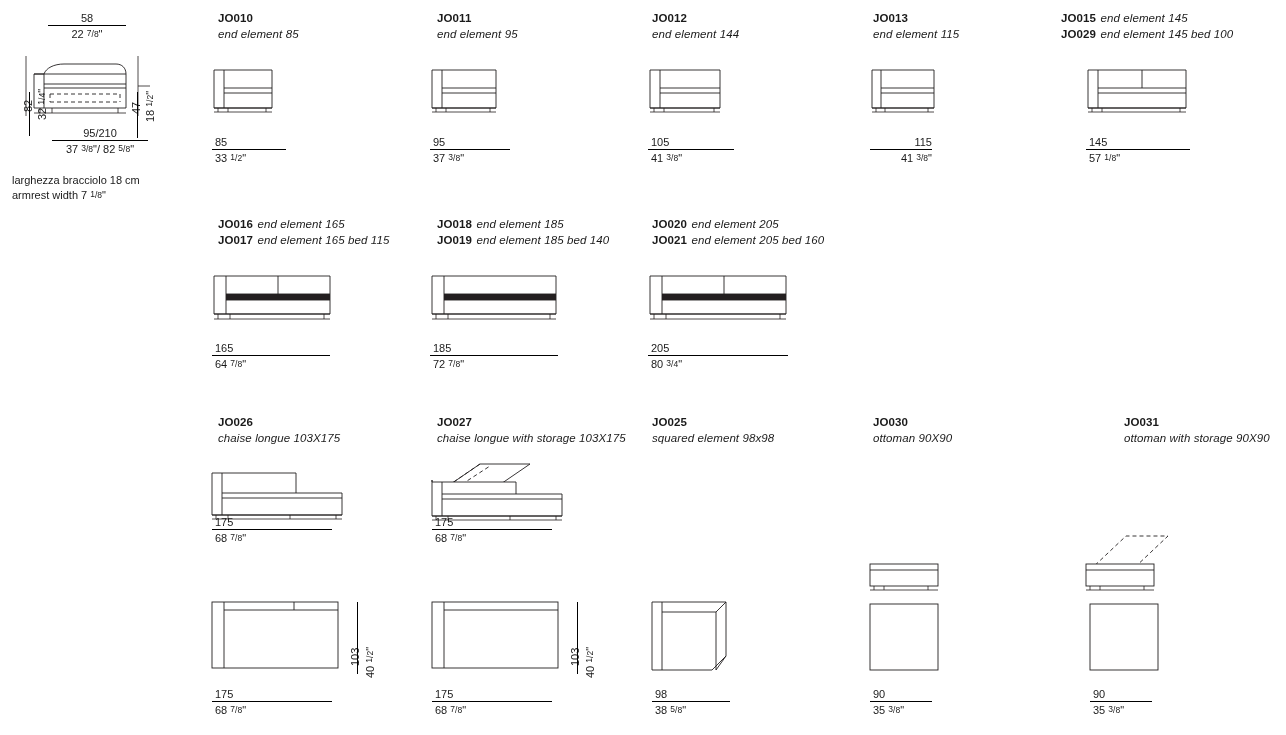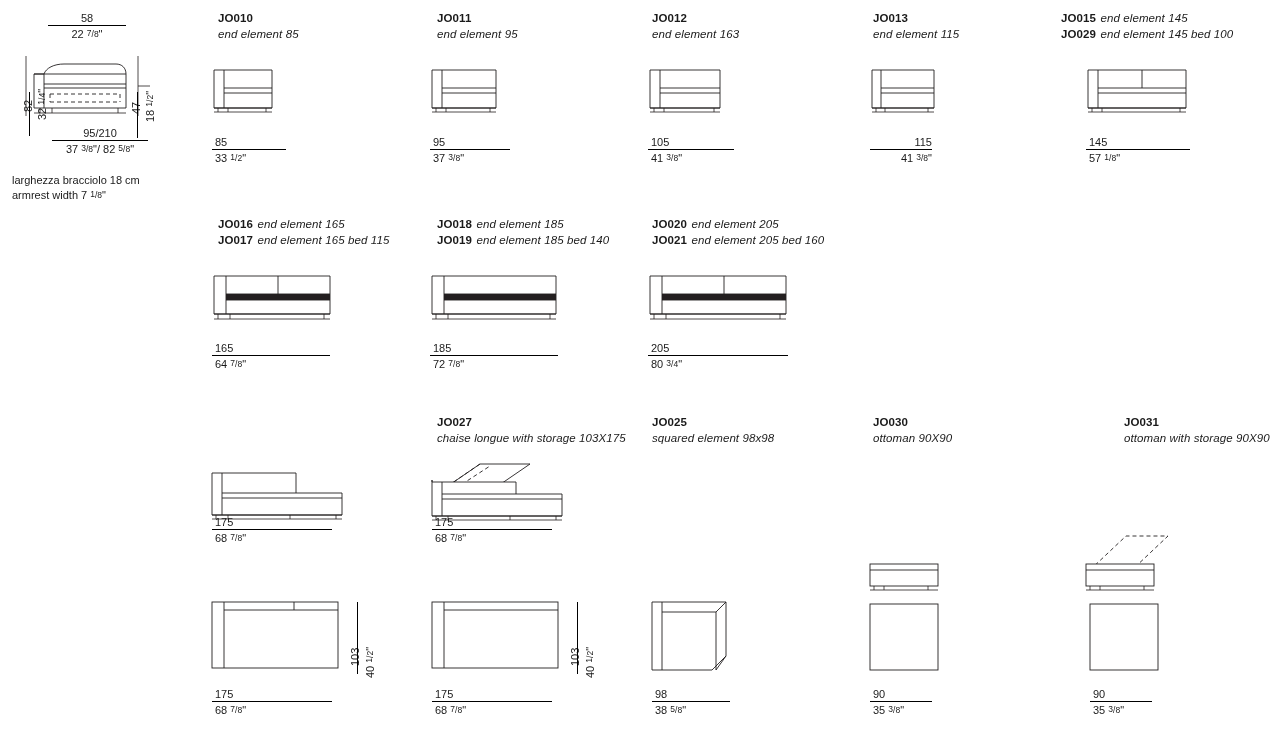--- a/index.html
+++ b/index.html
@@ -148,21 +148,21 @@
     </svg>
   </div>
   <div class="dimblk" style="left:430px; top:136px; width:80px;">
     <div class="row1 dim-num">95</div>
     <div class="rule"></div>
     <div class="row2 dim-in">37 <span class="frac"><sup>3</sup>/<sub>8</sub></span>"</div>
   </div>
 
   <div class="item-hdr" style="left:652px; top:10px;">
     <div class="hdr-line"><span class="code">JO012</span></div>
-    <div class="hdr-line"><span class="desc">end element 163</span></div>
+    <div class="hdr-line"><span class="desc">end element 144</span></div>
   </div>
   <div class="draw" style="left:648px; top:62px;">
     <svg width="86" height="62" viewBox="0 0 86 62">
       <g fill="none" stroke="#231f20" stroke-width="0.9">
         <path d="M2,12 L2,46 L72,46 L72,8 L2,8 Z" fill="#fff"></path>
         <path d="M12,8 L12,46"></path>
         <path d="M12,26 L72,26"></path>
         <path d="M12,31 L72,31"></path>
         <path d="M2,46 L72,46"></path>
         <path d="M6,46 L6,50 M16,46 L16,50 M66,46 L66,50" stroke-width="0.8"></path>
@@ -314,20 +314,24 @@
         <path d="M2,51 L138,51" stroke-width="0.8"></path>
       </g>
     </svg>
   </div>
   <div class="dimblk" style="left:648px; top:342px; width:140px;">
     <div class="row1 dim-num">205</div>
     <div class="rule"></div>
     <div class="row2 dim-in">80 <span class="frac"><sup>3</sup>/<sub>4</sub></span>"</div>
   </div>
 
+  <div class="item-hdr" style="left:218px; top:414px;">
+    <div class="hdr-line"><span class="code">JO026</span></div>
+    <div class="hdr-line"><span class="desc">chaise longue 103X175</span></div>
+  </div>
   <div class="draw" style="left:208px; top:465px;">
     <svg width="140" height="62" viewBox="0 0 140 62">
       <g fill="none" stroke="#231f20" stroke-width="0.9">
         <path d="M4,12 L4,50 L134,50 L134,28 L88,28 L88,8 L4,8 Z" fill="#fff"></path>
         <path d="M14,8 L14,50"></path>
         <path d="M14,28 L88,28"></path>
         <path d="M14,33 L134,33"></path>
         <path d="M4,50 L134,50"></path>
         <path d="M8,50 L8,54 M20,50 L20,54 M82,50 L82,54 M128,50 L128,54" stroke-width="0.8"></path>
         <path d="M4,54 L134,54" stroke-width="0.8"></path>

